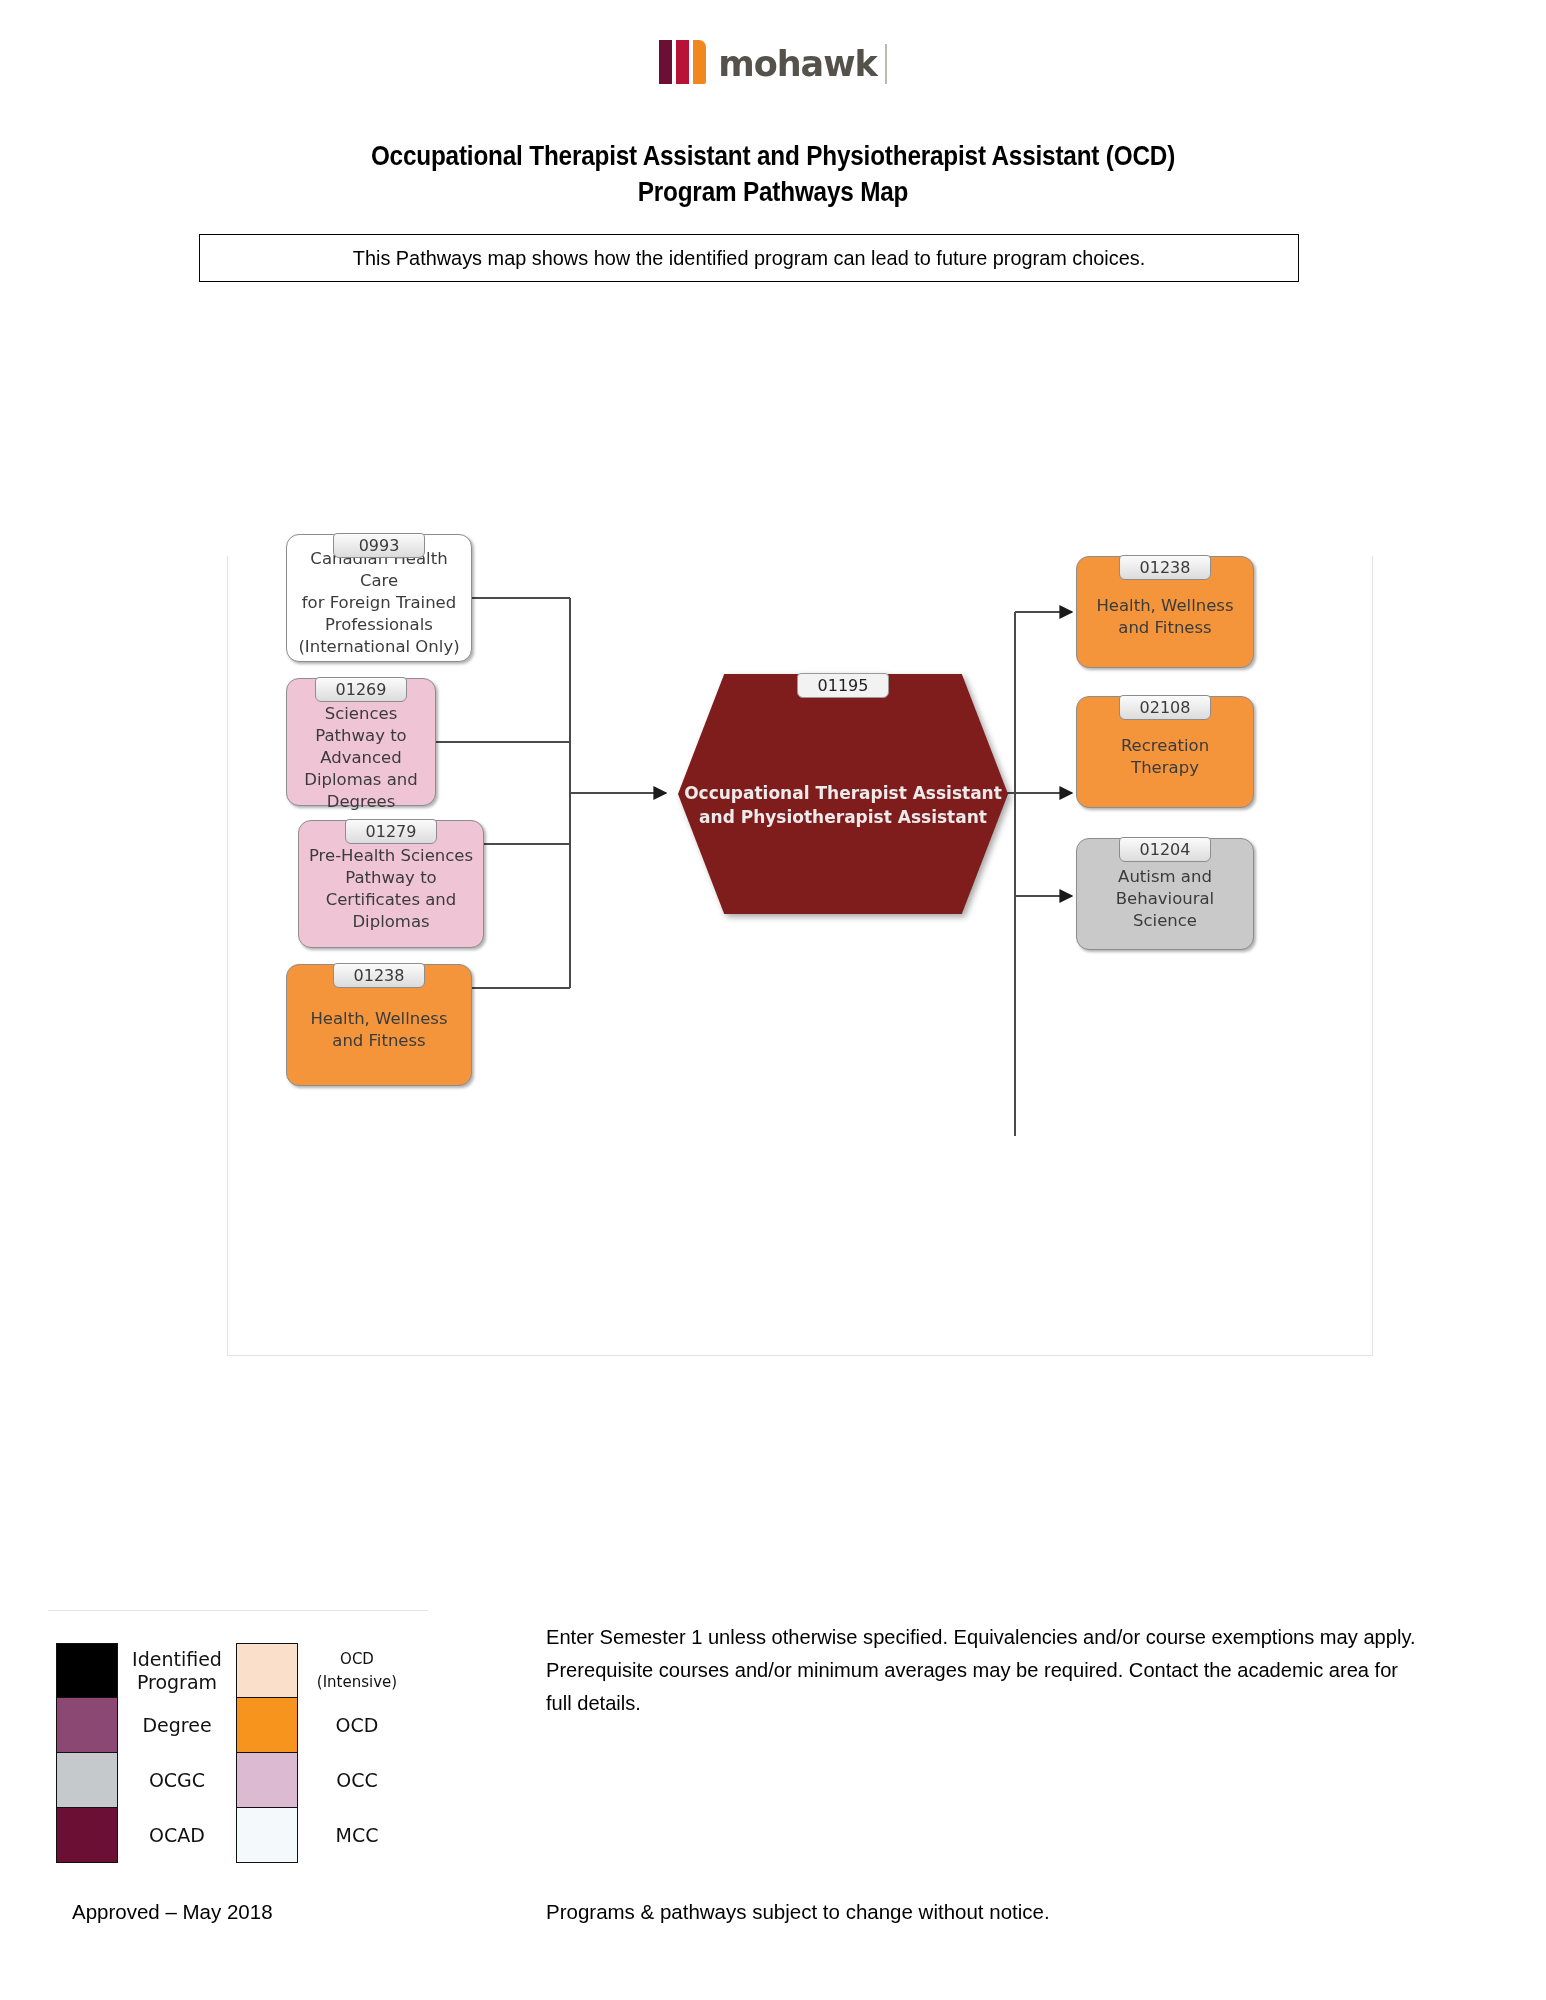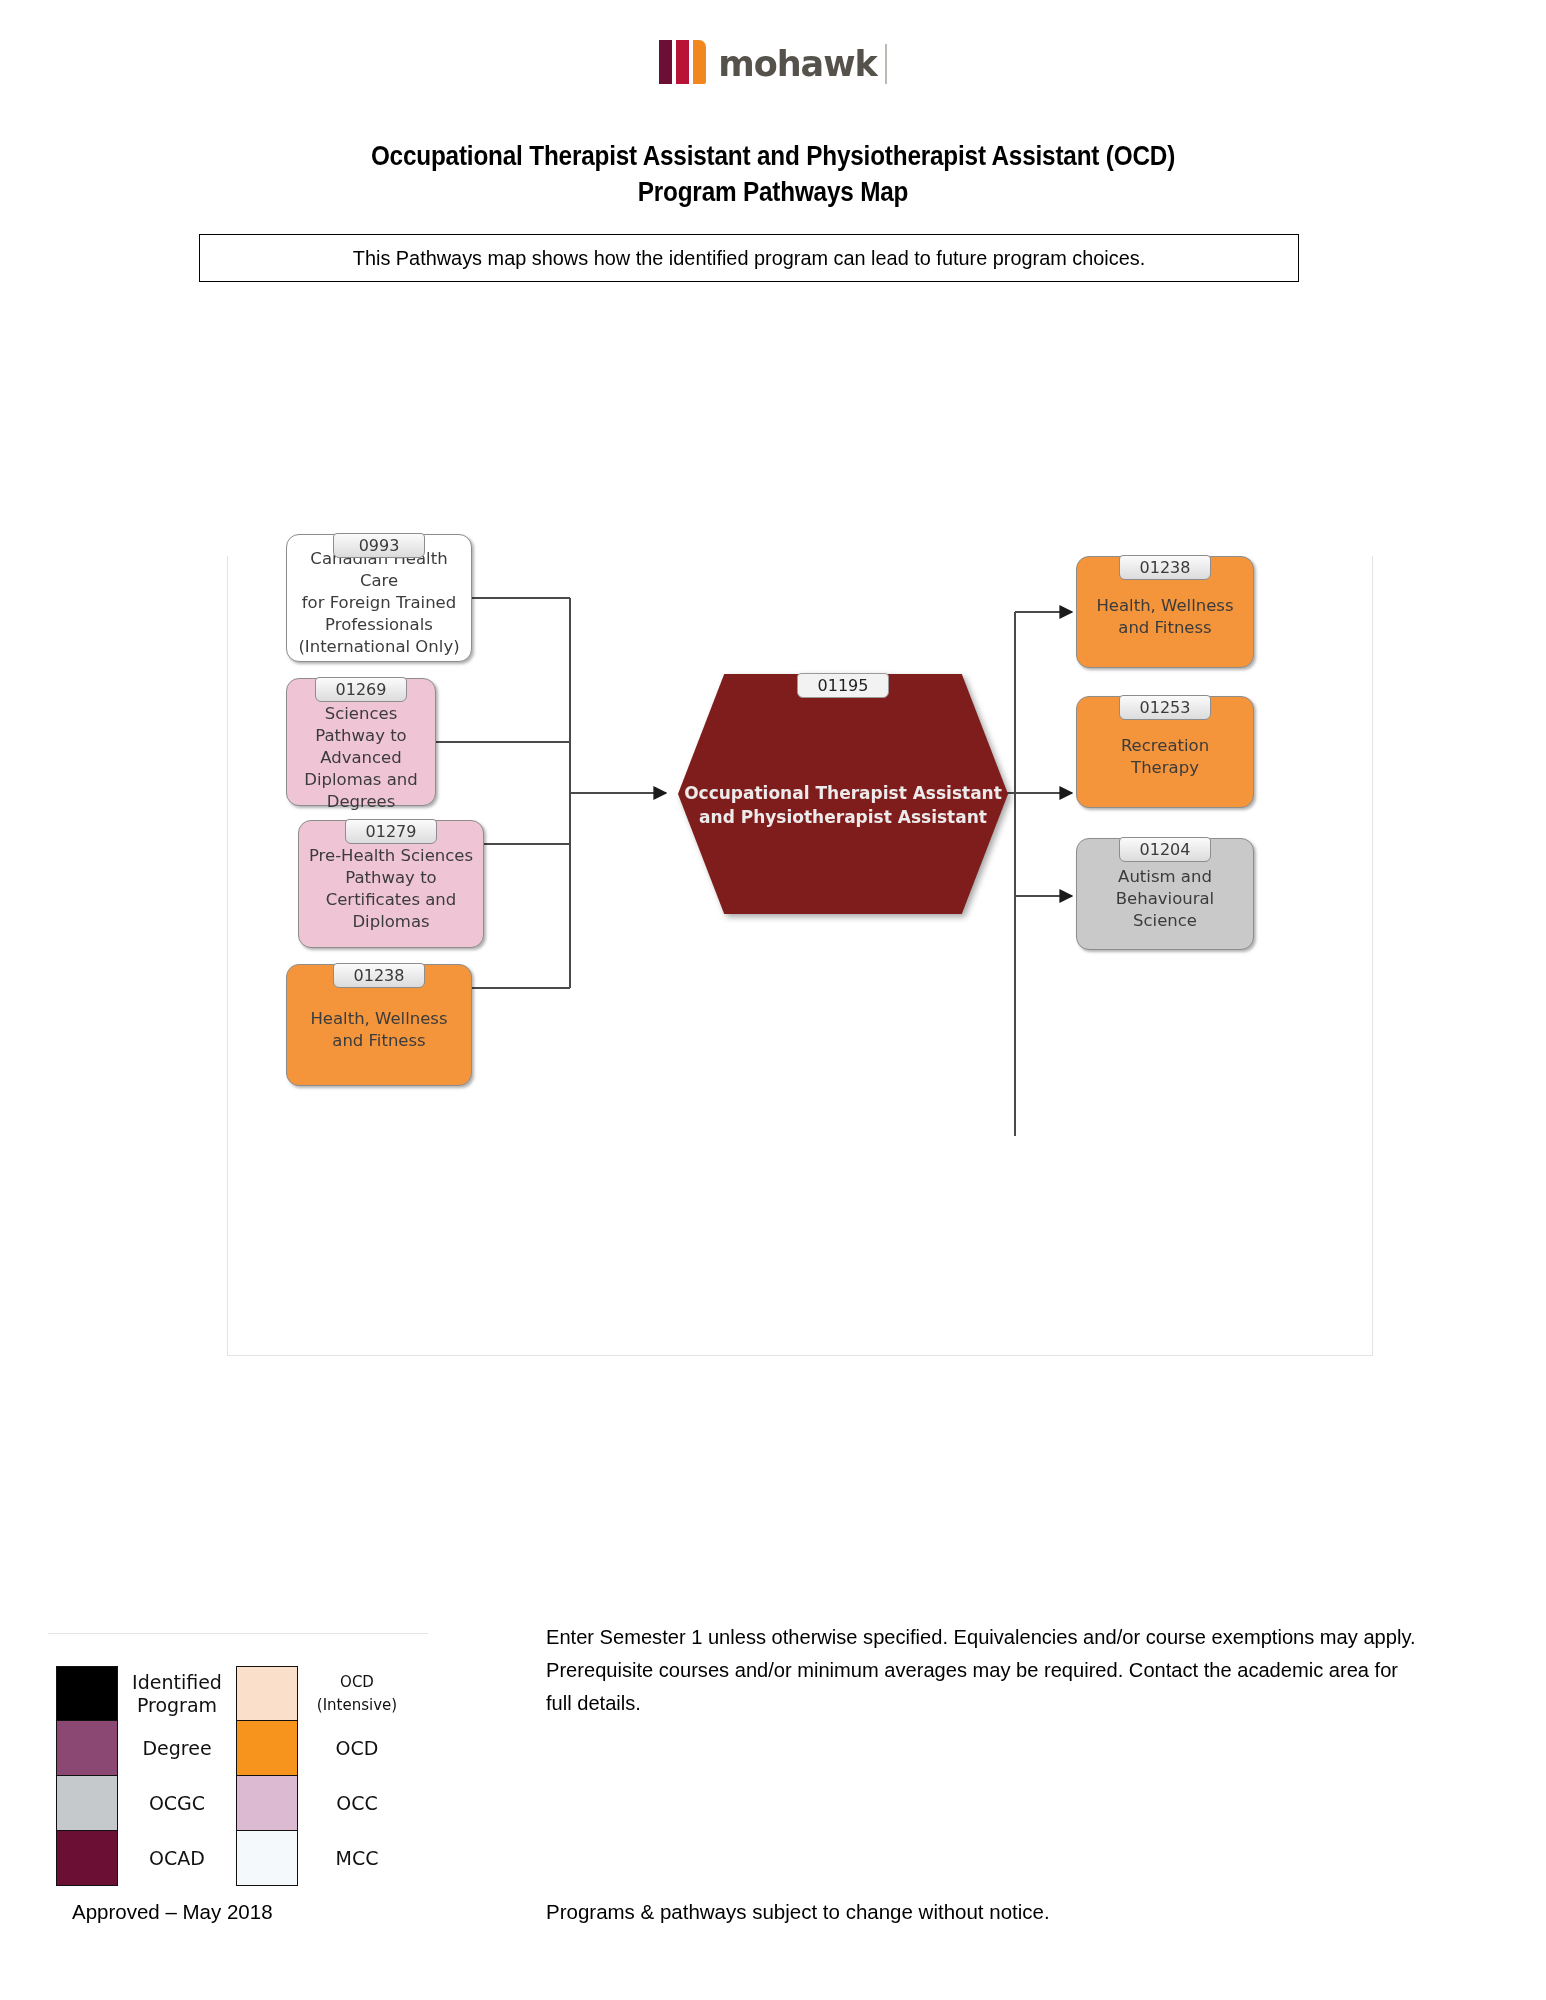--- a/index.html
+++ b/index.html
@@ -120,21 +120,20 @@
   #node-identified .badge {
     background:#f2f2f2; border-color:#9a9a9a; color:#222;
     top:-1px; z-index:3;
   }
 
   
   #legend {
     position:absolute; left:48px; top:1610px;
     width:380px; height:245px;
     border-top:1px solid #e4e4e4;
-    margin-top:23px;
   }
   .legend-grid {
     position:absolute; left:8px; top:32px;
     display:grid;
     grid-template-columns:62px 118px 62px 118px;
     grid-auto-rows:55px;
   }
   .sw { border:1.5px solid #111; }
   .sw + .sw { border-top:none; }
   .lg-text {
@@ -251,21 +250,21 @@
     <span class="badge">01195</span>
   </div>
 
   <div class="node orange" style="left: 848px; top: 0px; width: 178px; height: 112px; background: rgb(244, 149, 60);">
     <span class="badge">01238</span>
     <span class="label">Health, Wellness
 and Fitness</span>
   </div>
 
   <div class="node orange" style="left: 848px; top: 140px; width: 178px; height: 112px; background: rgb(244, 149, 60);">
-    <span class="badge">01253</span>
+    <span class="badge">02108</span>
     <span class="label">Recreation Therapy</span>
   </div>
 
   <div class="node grey" style="left: 848px; top: 282px; width: 178px; height: 112px; background: rgb(201, 201, 201);">
     <span class="badge">01204</span>
     <span class="label">Autism and
 Behavioural Science</span>
   </div>
 </div>
 

